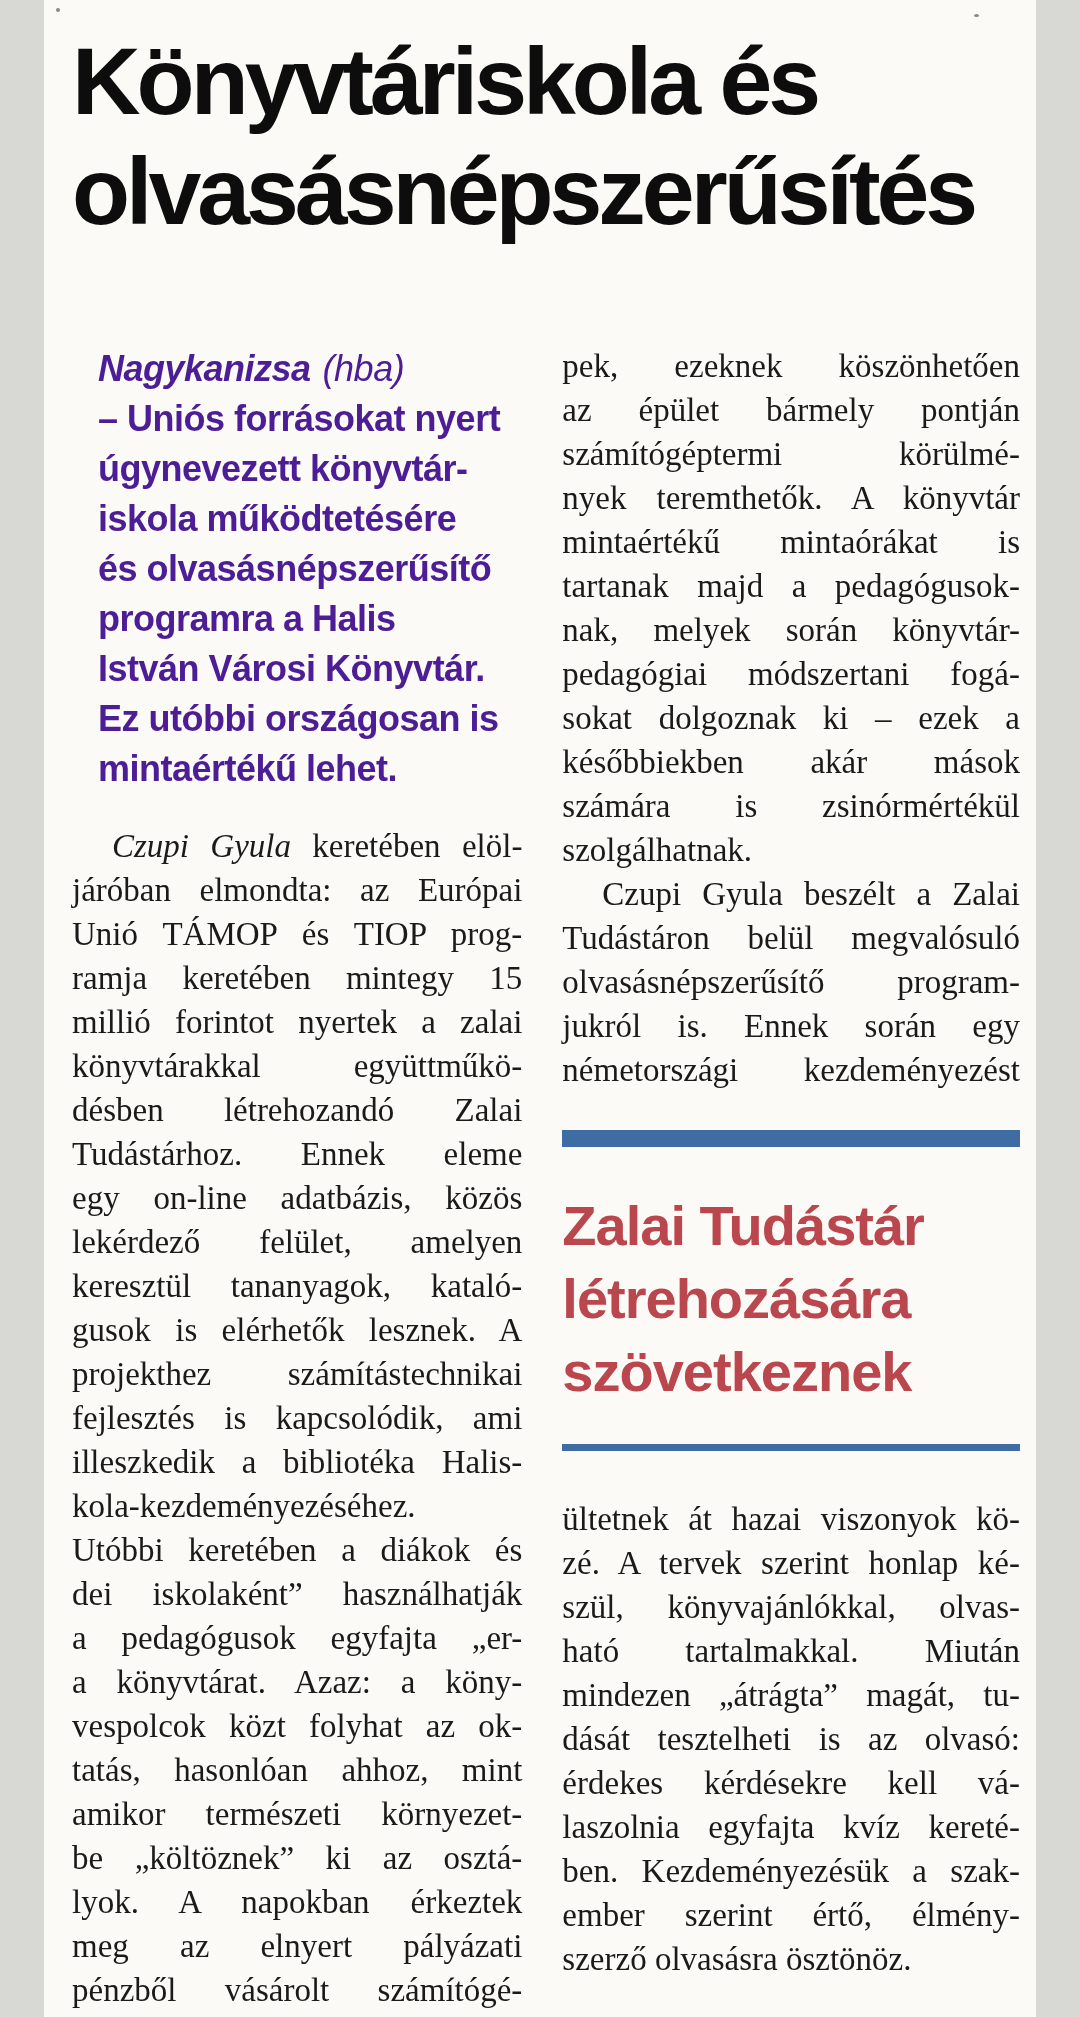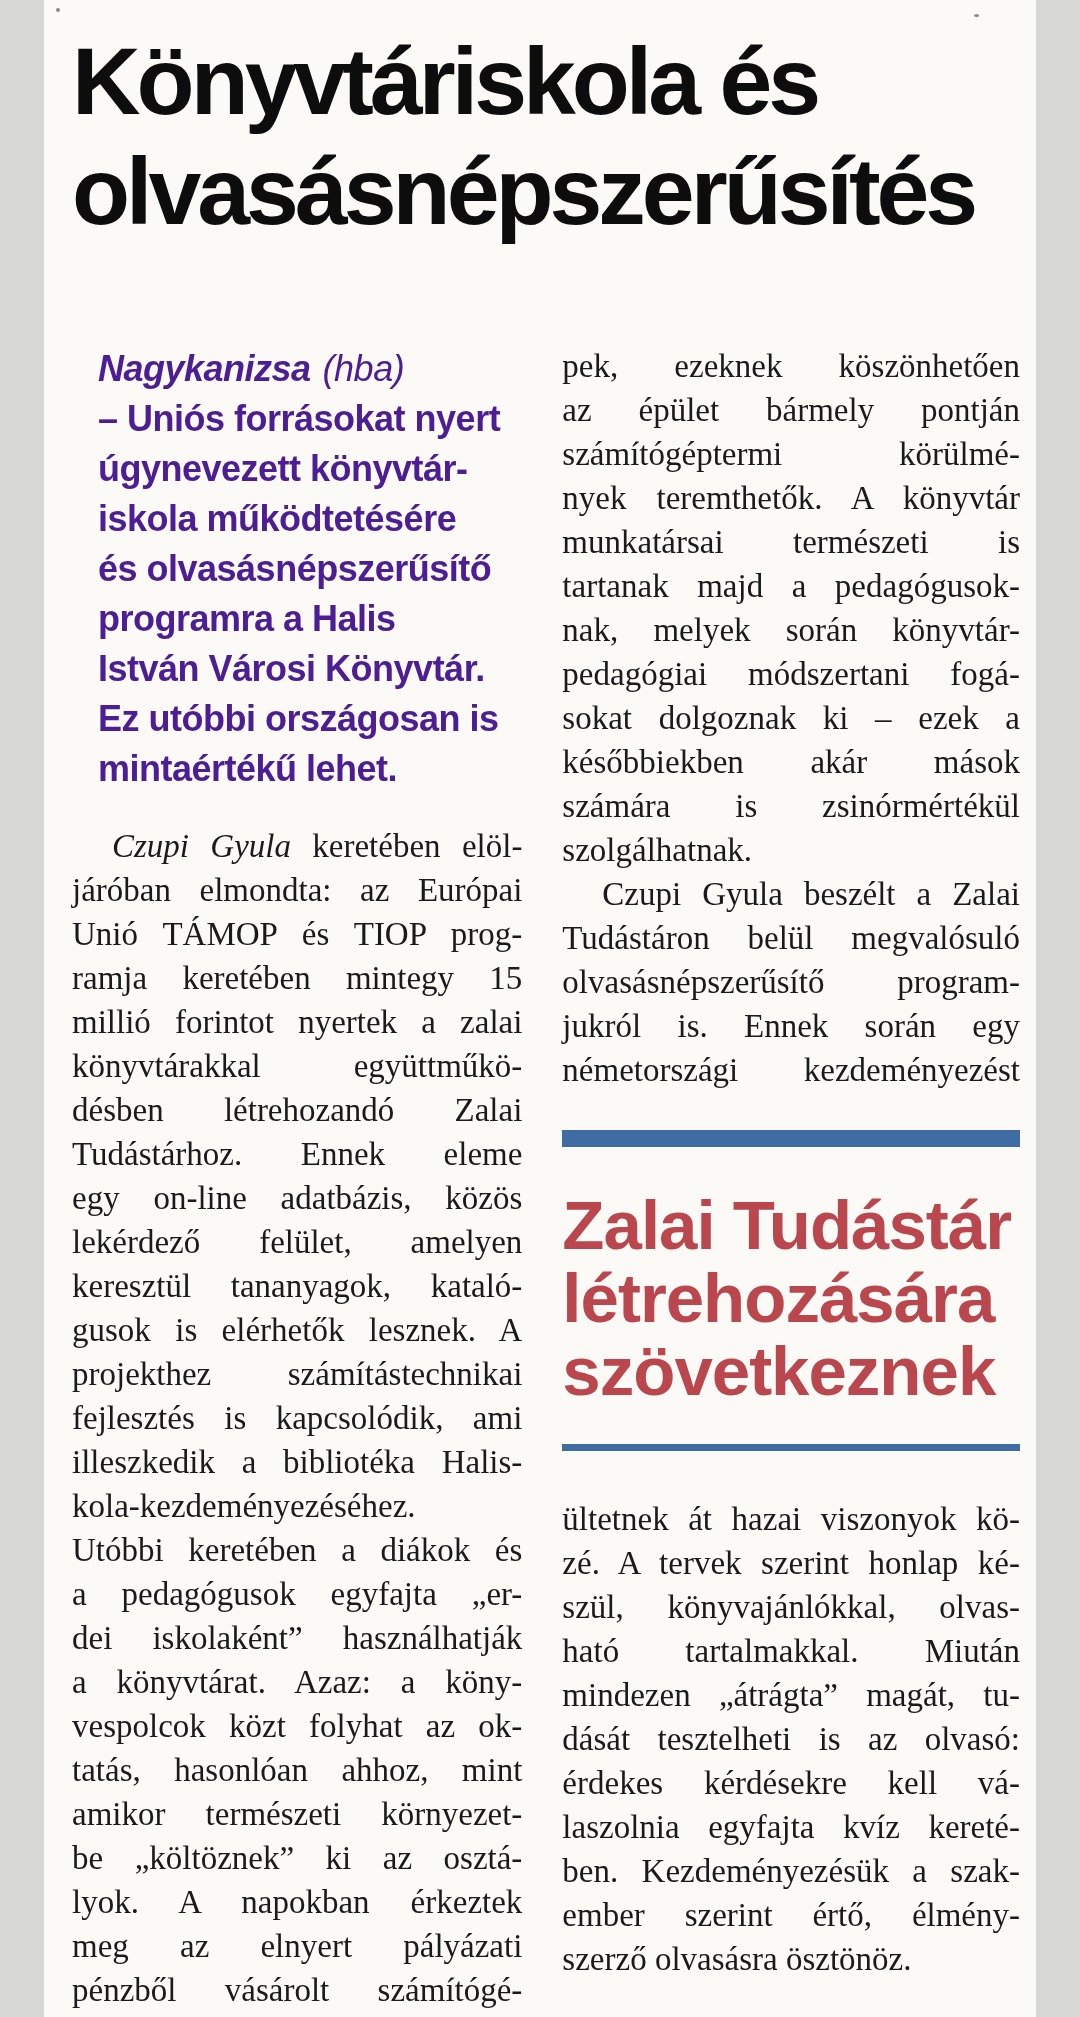--- a/index.html
+++ b/index.html
@@ -60,21 +60,21 @@
   .tline.left{text-align-last:left;}
   .tline.indent{text-indent:40px;}
   .tline i{font-style:italic;}
   
   .pullout{margin-top:38px;}
   .bar{height:17px;background:var(--blue);}
   .rule{height:7px;background:var(--blue);margin-top:36px;}
   .pull-title{
     font-family:"Liberation Sans",sans-serif;
     font-weight:bold;
-    font-size:69px;
+    font-size:56px;
     line-height:73px;
     letter-spacing:-1px;
     color:var(--red);
     margin-top:42px;
   }
   .pull-title .tline{text-align:left;text-align-last:left;}
   .after-box{margin-top:46px;}
   
   .speck{position:absolute;background:#8a8a85;border-radius:50%;}
 </style>
@@ -117,40 +117,40 @@
           <div class="tline"><span>Tudástárhoz. Ennek eleme</span></div>
           <div class="tline"><span>egy on-line adatbázis, közös</span></div>
           <div class="tline"><span>lekérdező felület, amelyen</span></div>
           <div class="tline"><span>keresztül tananyagok, kataló-</span></div>
           <div class="tline"><span>gusok is elérhetők lesznek. A</span></div>
           <div class="tline"><span>projekthez számítástechnikai</span></div>
           <div class="tline"><span>fejlesztés is kapcsolódik, ami</span></div>
           <div class="tline"><span>illeszkedik a bibliotéka Halis-</span></div>
           <div class="tline left"><span>kola-kezdeményezéséhez.</span></div>
           <div class="tline"><span>Utóbbi keretében a diákok és</span></div>
+          <div class="tline"><span>dei iskolaként” használhatják</span></div>
           <div class="tline"><span>a pedagógusok egyfajta „er-</span></div>
-          <div class="tline"><span>dei iskolaként” használhatják</span></div>
           <div class="tline"><span>a könyvtárat. Azaz: a köny-</span></div>
           <div class="tline"><span>vespolcok közt folyhat az ok-</span></div>
           <div class="tline"><span>tatás, hasonlóan ahhoz, mint</span></div>
           <div class="tline"><span>amikor természeti környezet-</span></div>
           <div class="tline"><span>be „költöznek” ki az osztá-</span></div>
           <div class="tline"><span>lyok. A napokban érkeztek</span></div>
           <div class="tline"><span>meg az elnyert pályázati</span></div>
           <div class="tline"><span>pénzből vásárolt számítógé-</span></div>
         </div>
     </div>
 
     <div class="col-right">
       <div class="body-lines">
           <div class="tline"><span>pek, ezeknek köszönhetően</span></div>
           <div class="tline"><span>az épület bármely pontján</span></div>
           <div class="tline"><span>számítógéptermi körülmé-</span></div>
           <div class="tline"><span>nyek teremthetők. A könyvtár</span></div>
-          <div class="tline"><span>munkatársai természeti is</span></div>
+          <div class="tline"><span>mintaértékű mintaórákat is</span></div>
           <div class="tline"><span>tartanak majd a pedagógusok-</span></div>
           <div class="tline"><span>nak, melyek során könyvtár-</span></div>
           <div class="tline"><span>pedagógiai módszertani fogá-</span></div>
           <div class="tline"><span>sokat dolgoznak ki – ezek a</span></div>
           <div class="tline"><span>későbbiekben akár mások</span></div>
           <div class="tline"><span>számára is zsinórmértékül</span></div>
           <div class="tline left"><span>szolgálhatnak.</span></div>
           <div class="tline indent"><span>Czupi Gyula beszélt a Zalai</span></div>
           <div class="tline"><span>Tudástáron belül megvalósuló</span></div>
           <div class="tline"><span>olvasásnépszerűsítő program-</span></div>

